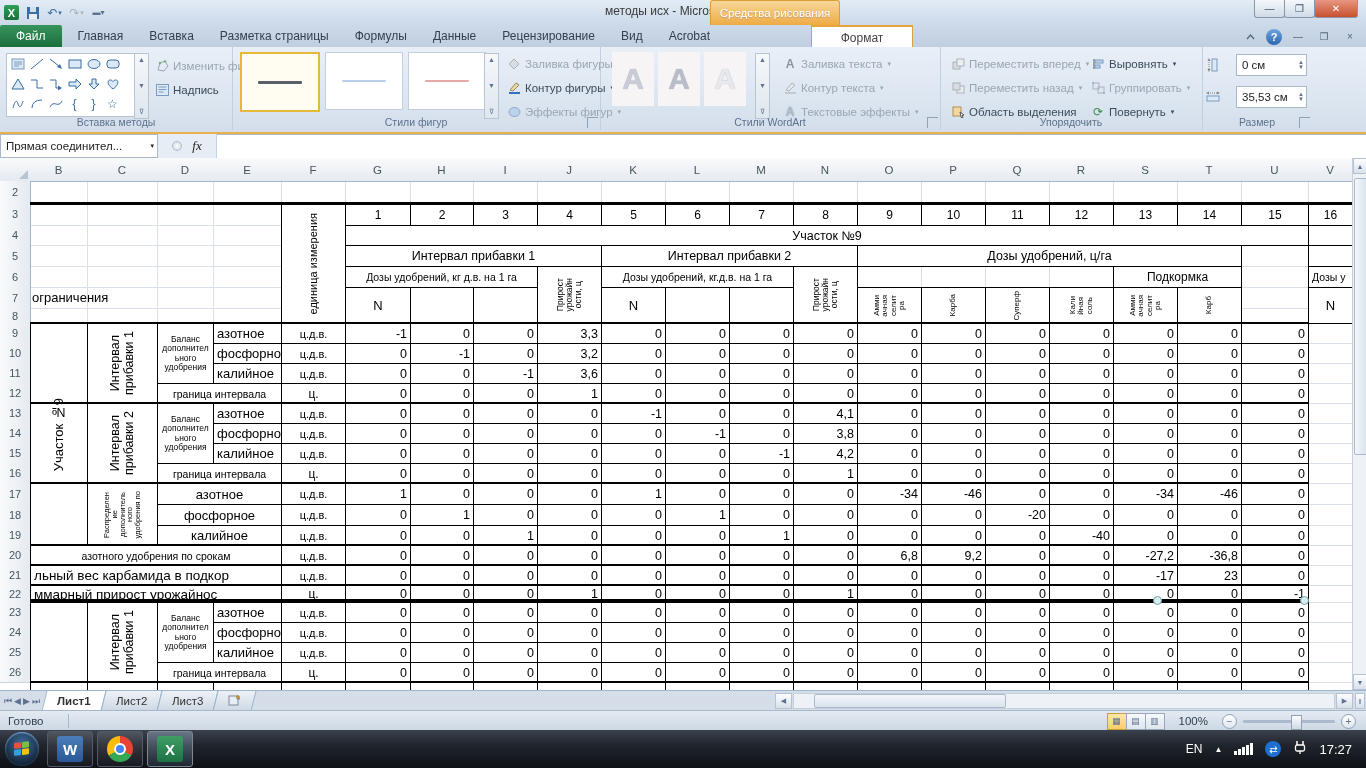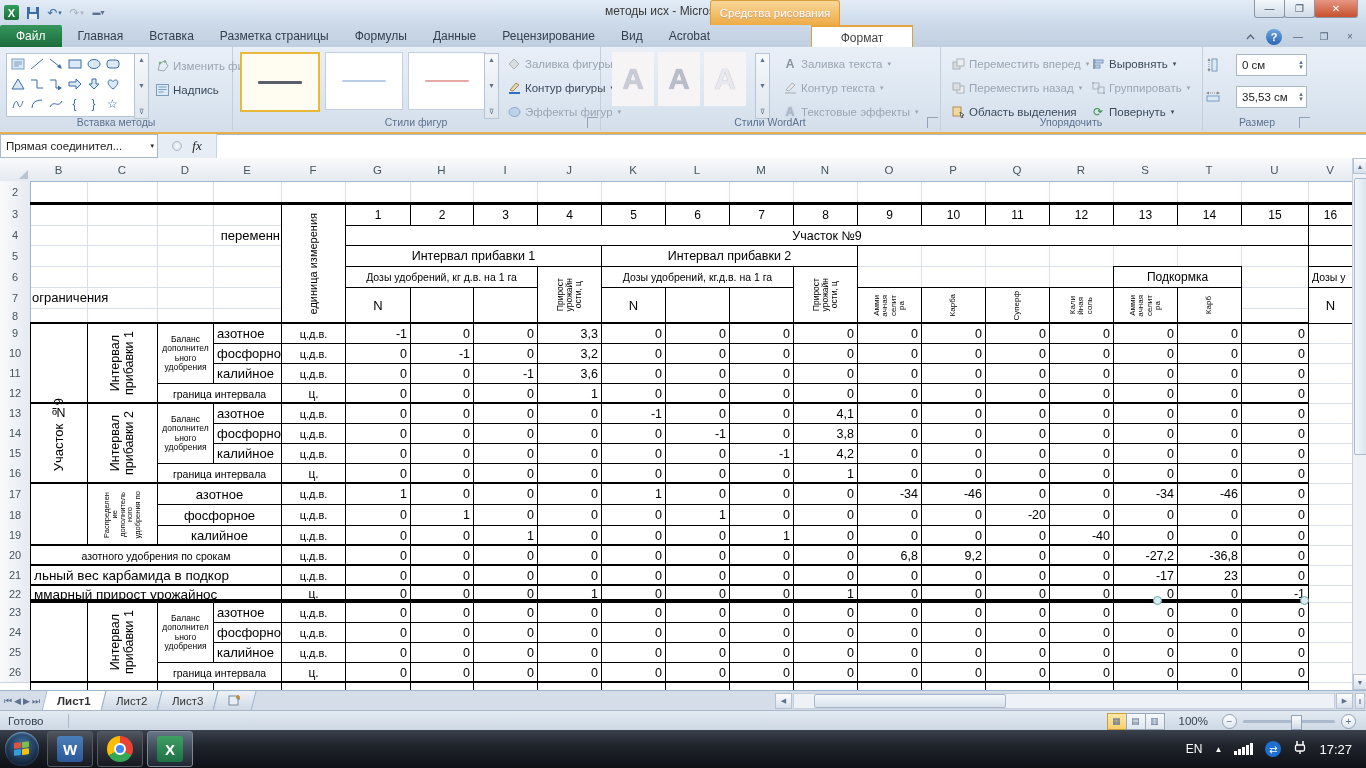--- a/index.html
+++ b/index.html
@@ -542,21 +542,20 @@
       <div class="rhdr" style="left: 0px; top: 325px; width: 30px; height: 21px;">17</div>
       <div class="rhdr" style="left: 0px; top: 346px; width: 30px; height: 21px;">18</div>
       <div class="rhdr" style="left: 0px; top: 367px; width: 30px; height: 20px;">19</div>
       <div class="rhdr" style="left: 0px; top: 387px; width: 30px; height: 20px;">20</div>
       <div class="rhdr" style="left: 0px; top: 407px; width: 30px; height: 20px;">21</div>
       <div class="rhdr" style="left: 0px; top: 427px; width: 30px; height: 17px;">22</div>
       <div class="rhdr" style="left: 0px; top: 444px; width: 30px; height: 20px;">23</div>
       <div class="rhdr" style="left: 0px; top: 464px; width: 30px; height: 20px;">24</div>
       <div class="rhdr" style="left: 0px; top: 484px; width: 30px; height: 20px;">25</div>
       <div class="rhdr" style="left: 0px; top: 504px; width: 30px; height: 20px;">26</div>
-      <div class="plain" style="left: 30px; top: 67px; width: 250px; height: 20px; justify-content: flex-end;">переменн</div>
       <div class="plain" style="left: 32px; top: 129px; width: 250px; height: 21px;">ограничения</div>
       <div class="cell" style="left: 281px; top: 45px; width: 65px; height: 121px;"></div>
       <div class="cell" style="left: 281px; top: 45px; width: 65px; height: 121px; font-size: 11px;">
         <span class="vtwrap">
           <span class="vt">единица измерения</span>
         </span>
       </div>
       <div class="cell" style="left: 345px; top: 45px; width: 66px; height: 23px; font-size: 12px;">1</div>
       <div class="cell" style="left: 410px; top: 45px; width: 64px; height: 23px; font-size: 12px;">2</div>
       <div class="cell" style="left: 473px; top: 45px; width: 65px; height: 23px; font-size: 12px;">3</div>
@@ -570,20 +569,21 @@
       <div class="cell" style="left: 985px; top: 45px; width: 65px; height: 23px; font-size: 12px;">11</div>
       <div class="cell" style="left: 1049px; top: 45px; width: 65px; height: 23px; font-size: 12px;">12</div>
       <div class="cell" style="left: 1113px; top: 45px; width: 65px; height: 23px; font-size: 12px;">13</div>
       <div class="cell" style="left: 1177px; top: 45px; width: 65px; height: 23px; font-size: 12px;">14</div>
       <div class="cell" style="left: 1241px; top: 45px; width: 68px; height: 23px; font-size: 12px;">15</div>
       <div class="cell" style="left: 1308px; top: 45px; width: 45px; height: 23px; font-size: 12px;">16</div>
       <div class="cell" style="left: 345px; top: 67px; width: 964px; height: 21px; font-size: 12.5px;">Участок №9</div>
       <div class="cell" style="left: 1308px; top: 67px; width: 45px; height: 21px;"></div>
       <div class="cell" style="left: 345px; top: 87px; width: 257px; height: 22px; font-size: 12.5px;">Интервал прибавки 1</div>
       <div class="cell" style="left: 601px; top: 87px; width: 257px; height: 22px; font-size: 12.5px;">Интервал прибавки 2</div>
+      <div class="cell" style="left: 857px; top: 87px; width: 385px; height: 22px; font-size: 12.5px;">Дозы удобрений, ц/га</div>
       <div class="cell" style="left: 1308px; top: 87px; width: 45px; height: 22px;"></div>
       <div class="cell" style="left: 345px; top: 108px; width: 193px; height: 22px; font-size: 10.5px; white-space: nowrap;">Дозы удобрений, кг д.в. на 1 га</div>
       <div class="cell" style="left: 537px; top: 108px; width: 65px; height: 58px; font-size: 8.5px;">
         <span class="vtwrap">
           <span class="vt">Прирост</span>
           <span class="vt">урожайн</span>
           <span class="vt">ости, ц</span>
         </span>
       </div>
       <div class="cell" style="left: 601px; top: 108px; width: 193px; height: 22px; font-size: 10.5px; white-space: nowrap;">Дозы удобрений, кг.д.в. на 1 га</div>

